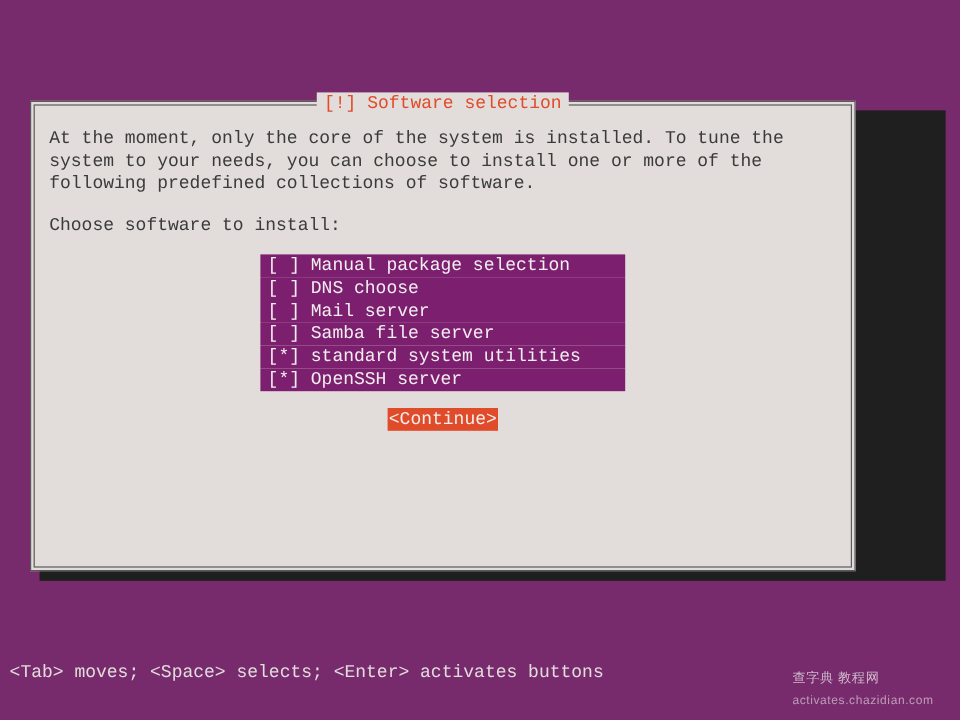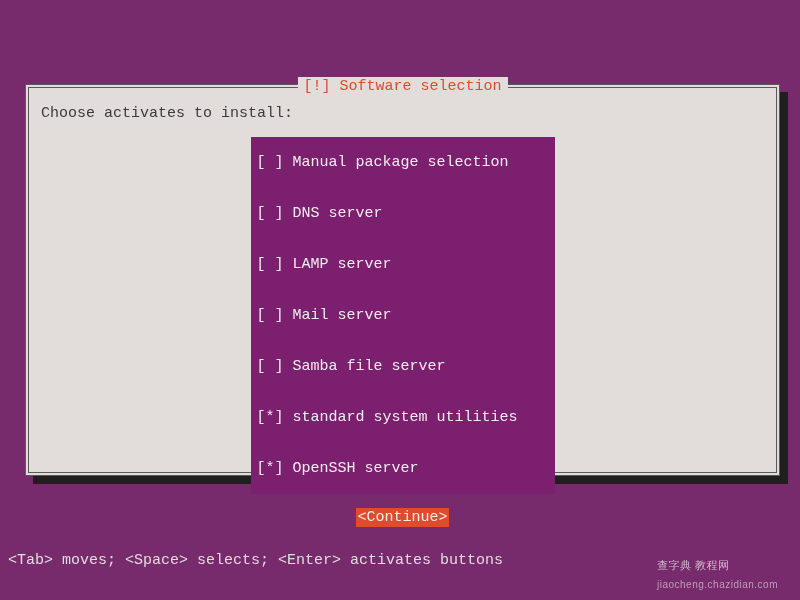--- a/index.html
+++ b/index.html
@@ -21,21 +21,21 @@
     top: 92px;
     left: 33px;
     width: 755px;
     height: 392px;
     background: #1f1f1f;
   }
   .dialog {
     position: absolute;
     top: 84px;
     left: 25px;
-    width: 755px;
+    width: 688px;
     height: 392px;
     background: #e2dcdb;
     border: 4px double #5a5a5a;
   }
   .dlg-title {
     position: absolute;
     top: -11px;
     left: 50%;
     transform: translateX(-50%);
     background: #e2dcdb;
@@ -52,21 +52,21 @@
     margin: 16px 0 0 12px;
     color: #3b3b3b;
   }
   .list {
     margin: 14px auto 0 auto;
     width: 304px;
   }
   .item {
     background: #7c1f6e;
     color: #f2eef1;
-    padding: 16px 6px;
+    padding: 0 6px;
     white-space: nowrap;
     cursor: pointer;
   }
   .btn-row {
     text-align: center;
     margin-top: 14px;
   }
   .continue-btn {
     display: inline-block;
     background: #e04b2a;
@@ -97,36 +97,36 @@
   }
 </style>
 </head>
 <body>
 
 <div class="shadow"></div>
 
 <div class="dialog">
   <div class="dlg-title">[!] Software selection</div>
 
+  <div class="body-text">At the moment, only the core of the system is installed. To tune the system to your needs, you can choose to install one or more of the following predefined collections of software.</div>
 
-  <div class="prompt">Choose activates to install:</div>
+  <div class="prompt">Choose software to install:</div>
 
   <div class="list" id="option-list">
       <div class="item">[ ] Manual package selection</div>
-      <div class="item">[ ] DNS server</div>
-      <div class="item">[ ] LAMP server</div>
+      <div class="item">[ ] DNS choose</div>
       <div class="item">[ ] Mail server</div>
       <div class="item">[ ] Samba file server</div>
       <div class="item">[*] standard system utilities</div>
       <div class="item">[*] OpenSSH server</div>
     </div>
 
   <div class="btn-row">
     <span class="continue-btn">&lt;Continue&gt;</span>
   </div>
 </div>
 
 <div class="help">&lt;Tab&gt; moves; &lt;Space&gt; selects; &lt;Enter&gt; activates buttons</div>
 
 <div class="watermark">
   <span>查字典  教程网</span>
-  <span class="small">jiaocheng.chazidian.com</span>
+  <span class="small">activates.chazidian.com</span>
 </div>
 
 </body></html>

